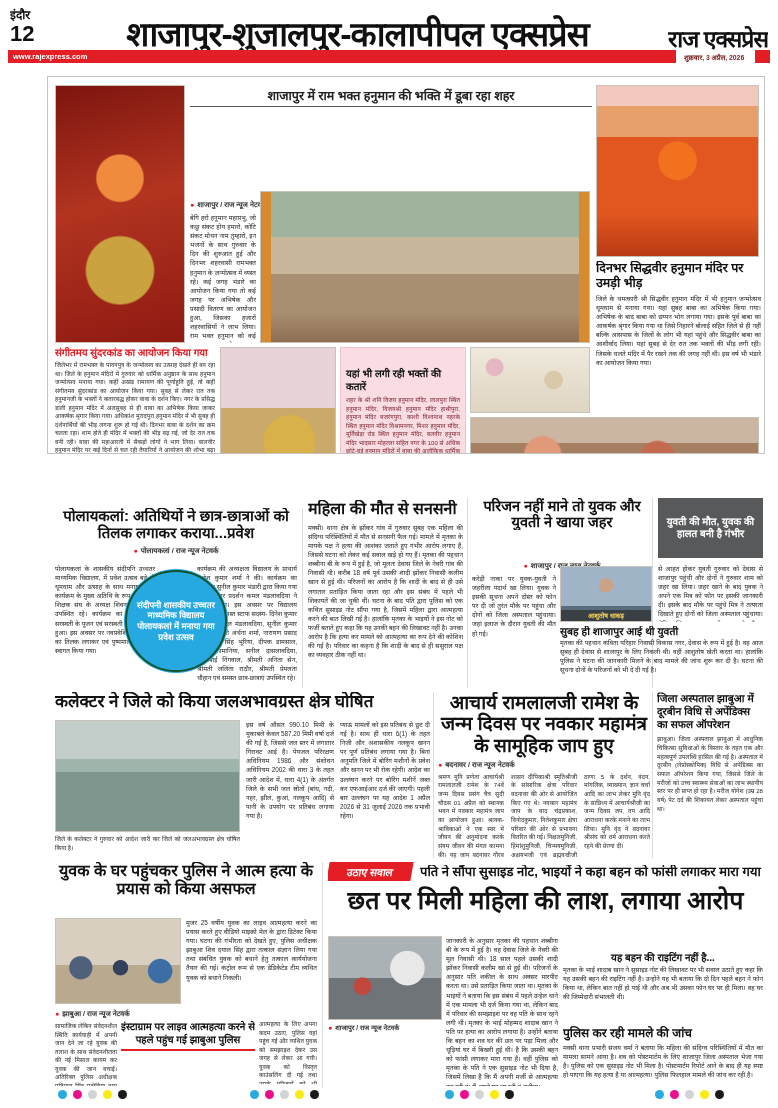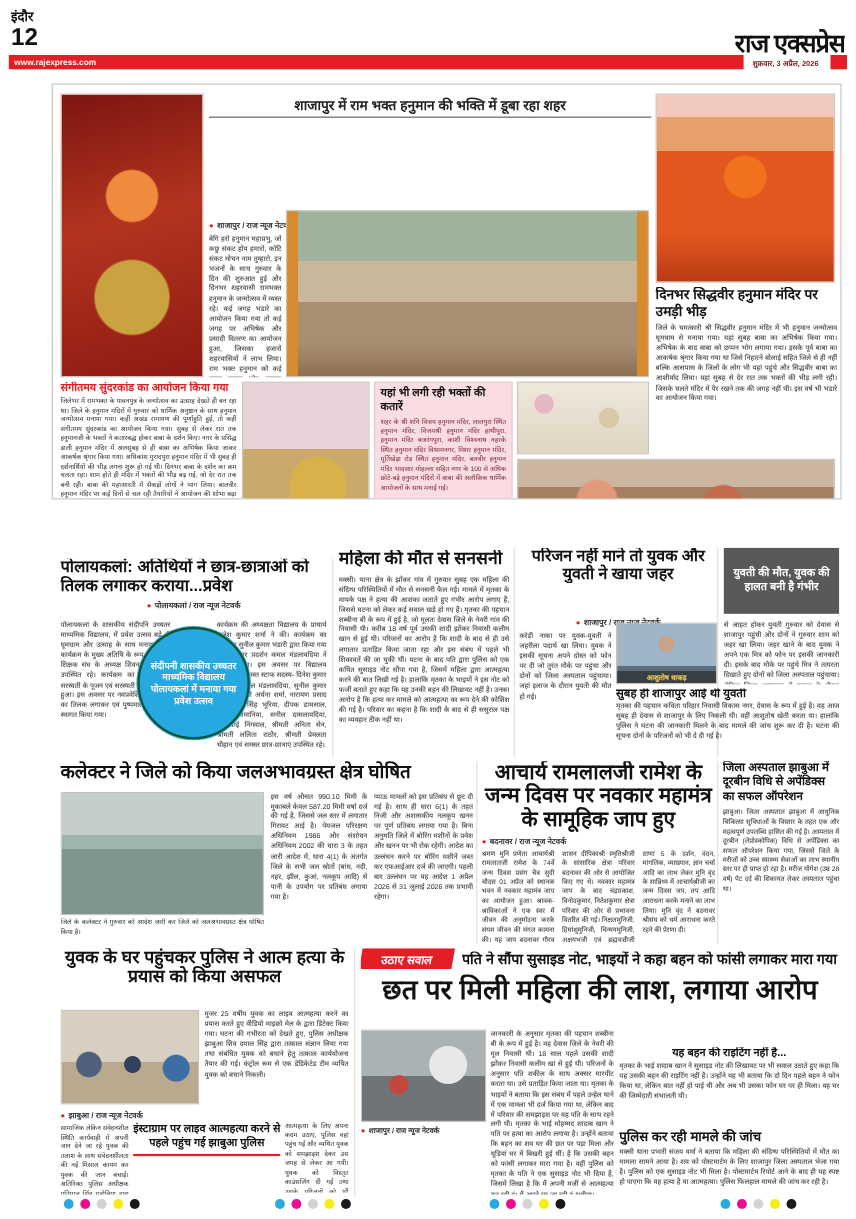--- a/index.html
+++ b/index.html
@@ -22,36 +22,37 @@
   .ph-gate { background: linear-gradient(90deg,#d88a2e 0 3%, rgba(0,0,0,0) 3% 97%, #d88a2e 97%), linear-gradient(180deg,#9fb29b 0 30%, #c9b79b 30% 55%, #a98f72 55% 80%, #8c6f52); }
   .ph-prasad { background: radial-gradient(circle at 60% 62%, #d9b14b 0 22%, transparent 23%), linear-gradient(180deg,#e7d3d8 0 40%, #caa96a 40% 75%, #9b7b45); }
   .ph-quilt { background: radial-gradient(circle at 20% 30%, #e4b7c2 0 8%, transparent 9%), radial-gradient(circle at 70% 50%, #d9c9a8 0 10%, transparent 11%), linear-gradient(180deg,#efe9dc,#ded5c2); }
   .ph-crowd { background: radial-gradient(circle at 25% 45%, #e09a7a 0 8%, transparent 9%), radial-gradient(circle at 65% 50%, #c46a4e 0 9%, transparent 10%), linear-gradient(180deg,#cbb6a2 0 30%, #a57f62 30% 70%, #6f4c38); }
   .ph-lake { background: linear-gradient(180deg,#c3cdc9 0 35%, #9fb4ab 35% 46%, #7f968e 46% 100%); }
   .ph-police { background: radial-gradient(circle at 20% 58%, #4f607a 0 10%, transparent 11%), radial-gradient(circle at 52% 58%, #33415c 0 9%, transparent 10%), radial-gradient(circle at 84% 62%, #3c6ea5 0 10%, transparent 11%), linear-gradient(180deg,#d8cfc0 0 55%, #b9a98e 55% 100%); }
   .ph-ambulance { background: radial-gradient(circle at 70% 38%, #e8e8e8 0 18%, transparent 19%), radial-gradient(circle at 30% 60%, #c2473c 0 9%, transparent 10%), linear-gradient(180deg,#aab2b6 0 50%, #6e7478 50% 100%); }
   .ph-man { background: radial-gradient(circle at 50% 34%, #caa284 0 12%, transparent 13%), linear-gradient(180deg,#9fb4c6 0 72%, #5a6d7c 72% 100%); }
   .cap-strip { position:absolute; left:0; right:0; bottom:0; background:rgba(40,40,40,.65); color:#ffd65c; font-size:6.5px; font-weight:bold; text-align:center; padding:1px 0; }
   
-  .pink-box { background:#f9dde3; border:1px solid #eec3cd; padding:4px 5px; }
+  .pink-box { background:#f9dde3; border:1px solid #eec3cd; padding:20px 5px; }
   .gray-box { background:#58595b; color:#fff; font-weight:bold; text-align:center; display:flex; align-items:center; justify-content:center; padding:4px; }
   .blue-circle { position:absolute; border-radius:50%; background:#25a9e0; border:2px solid #14532d; box-shadow:0 0 0 1px #25a9e0; color:#fff; font-weight:bold; display:flex; align-items:center; justify-content:center; text-align:center; }
   .tag-red { background:#e31e25; color:#fff; font-weight:bold; display:flex; align-items:center; justify-content:center; transform:skewX(-10deg); }
   .dots { position:absolute; display:flex; gap:6px; }
   .dots span { width:9px; height:9px; border-radius:50%; display:block; }
 </style>
 </head>
 <body>
 
 <div class="page">
 
   <div class="abs" style="left:10px; top:6px; width:60px;">
     <div style="font-size:12px; font-weight:bold; color:#111;">इंदौर</div>
     <div style="font-size:22px; font-weight:bold; color:#111; line-height:1;">12</div>
   </div>
+  <div class="abs mast-title" style="left:85px; top:10px; width:545px;">शाजापुर-शुजालपुर-कालापीपल एक्सप्रेस</div>
   <div class="abs" style="right:10px; top:22px; font-size:23px; font-weight:bold; letter-spacing:-1px; color:#111;">राज एक्सप्रेस</div>
   <div class="abs red-bar" style="left:8px; top:50px; width:668px; height:13px;">
     <span>www.rajexpress.com</span>
   </div>
   <div class="abs" style="left:684px; top:53px; width:72px; font-size:6.8px; font-weight:bold; color:#7a1c1c;">शुक्रवार, 3 अप्रैल, 2026</div>
   <div class="abs" style="right:8px; top:50px; width:15px; height:13px; background:#e31e25;"></div>
 
   <div class="abs" style="left:47px; top:76px; width:718px; height:378px; border:1px solid #c4c4c4;">
 
     <div class="ph ph-deity-left" style="left:7px; top:8px; width:130px; height:258px;"></div>
@@ -80,21 +81,21 @@
 
     <div class="ph ph-quilt" style="left:422px; top:270px; width:120px; height:66px;"></div>
     <div class="ph ph-crowd" style="left:422px; top:340px; width:289px; height:84px;"></div>
   </div>
 
   <div class="rule" style="left:302px; top:508px; width:1px; height:180px;"></div>
   <div class="rule" style="left:467px; top:498px; width:1px; height:190px;"></div>
   <div class="rule" style="left:652px; top:498px; width:1px; height:190px;"></div>
 
   <div class="abs" style="left:55px; top:508px; width:242px; height:180px;">
-    <div class="hl" style="font-size:15px; text-align:left;">पोलायकलां: अतिथियों ने छात्र-छात्राओं को तिलक लगाकर कराया...प्रवेश</div>
+    <div class="hl" style="font-size:15px; text-align:center;">पोलायकलां: अतिथियों ने छात्र-छात्राओं को तिलक लगाकर कराया...प्रवेश</div>
     <div class="byline" style="text-align:center; margin-top:3px;"><span class="dot">●</span><span>पोलायकलां / राज न्यूज नेटवर्क</span></div>
     <div class="abs body-txt" style="left:0; top:56px; width:100px; height:122px;">पोलायकलां के शासकीय संदीपनि उच्चतर माध्यमिक विद्यालय, में प्रवेश उत्सव बड़े ही धूमधाम और उत्साह के साथ मनाया गया। कार्यक्रम के मुख्य अतिथि के रूप में पालक-शिक्षक संघ के अध्यक्ष शिवनारायण आर्य उपस्थित रहे। कार्यक्रम का शुभारंभ मां सरस्वती के पूजन एवं सरस्वती वंदना के साथ हुआ। इस अवसर पर नवप्रवेशित विद्यार्थियों का तिलक लगाकर एवं पुष्पमाला पहनाकर स्वागत किया गया।</div>
     <div class="abs body-txt" style="left:142px; top:56px; width:100px; height:122px;">कार्यक्रम की अध्यक्षता विद्यालय के प्राचार्य राजेश कुमार शर्मा ने की। कार्यक्रम का संचालन सुनील कुमार भंडारी द्वारा किया गया तथा आभार प्रदर्शन कमल मंडलावदिया ने व्यक्त किया। इस अवसर पर विद्यालय परिवार के समस्त स्टाफ सदस्य- दिनेश कुमार भंडलोई, कमल मंडलावदिया, सुनील कुमार व्यास, श्रीमती अर्चना शर्मा, नारायण प्रसाद जैन, पप्पू सिंह भूरिया, दीपक डामसाल, बसंत कामानिया, सनील दासलावदिया, लीलाबाई निंगवाल, श्रीमती अनिता सेन, श्रीमती ललिता राठौर, श्रीमती प्रेमलता चौहान एवं समस्त छात्र-छात्राएं उपस्थित रहे।</div>
     <div class="blue-circle" style="left:70px; top:62px; width:102px; height:102px; font-size:8.5px; line-height:1.25; padding:8px;">संदीपनी शासकीय उच्चतर माध्यमिक विद्यालय पोलायकलां में मनाया गया प्रवेश उत्सव</div>
   </div>
 
   <div class="abs" style="left:308px; top:500px; width:155px; height:188px;">
     <div class="hl" style="font-size:16px;">महिला की मौत से सनसनी</div>
     <div class="body-txt" style="margin-top:5px; height:158px;">मक्सी। थाना क्षेत्र के झोंकर गांव में गुरुवार सुबह एक महिला की संदिग्ध परिस्थितियों में मौत से सनसनी फैल गई। मामले में मृतका के मायके पक्ष ने हत्या की आशंका जताते हुए गंभीर आरोप लगाए हैं, जिससे घटना को लेकर कई सवाल खड़े हो गए हैं। मृतका की पहचान शब्बीना बी के रूप में हुई है, जो मूलतः देवास जिले के नेवरी गांव की निवासी थी। करीब 18 वर्ष पूर्व उसकी शादी झोंकर निवासी कलीम खान से हुई थी। परिजनों का आरोप है कि शादी के बाद से ही उसे लगातार प्रताड़ित किया जाता रहा और इस संबंध में पहले भी शिकायतें की जा चुकी थीं। घटना के बाद पति द्वारा पुलिस को एक कथित सुसाइड नोट सौंपा गया है, जिसमें महिला द्वारा आत्महत्या करने की बात लिखी गई है। हालांकि मृतका के भाइयों ने इस नोट को फर्जी बताते हुए कहा कि यह उनकी बहन की लिखावट नहीं है। उनका आरोप है कि हत्या कर मामले को आत्महत्या का रूप देने की कोशिश की गई है। परिवार का कहना है कि शादी के बाद से ही ससुराल पक्ष का व्यवहार ठीक नहीं था।</div>
   </div>

